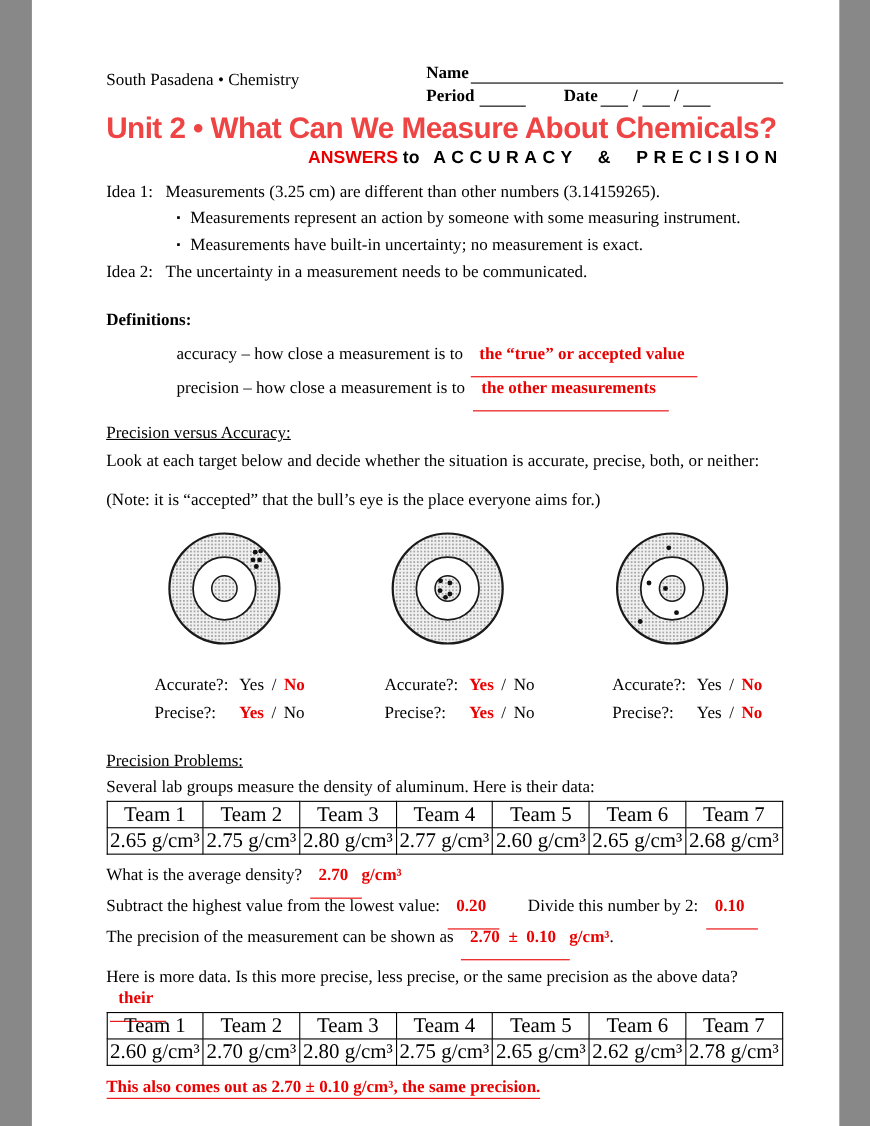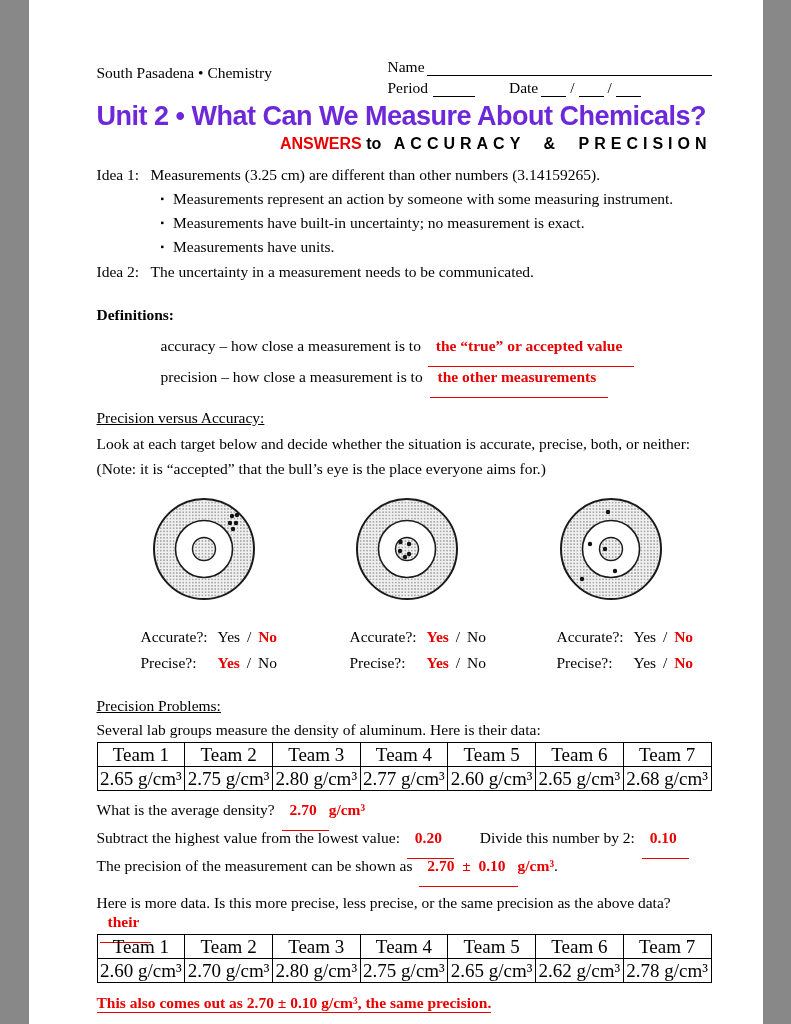--- a/index.html
+++ b/index.html
@@ -10,31 +10,31 @@
     position:relative;overflow:hidden;
   }
   .line{line-height:19px;}
   .keep{white-space:pre;}
   .red{color:#e90000;}
   .bold{font-weight:bold;}
 
   
   .header-row{display:flex;justify-content:space-between;align-items:flex-start;}
   .school{padding-top:5px;}
-  .name-block{width:324px;}
+  .name-block{width:324px;font-weight:bold;}
   .name-line{display:flex;align-items:flex-end;}
   .fill-line{flex:1;border-bottom:1px solid #000;margin-left:2px;height:16px;}
   .period-line{display:flex;align-items:flex-end;margin-top:3px;}
   .blank{display:inline-block;border-bottom:1px solid #000;height:15px;}
   .b-period{width:42px;margin-left:5px;}
   .b-date{width:25px;margin:0 3px;}
   .date-label{margin-left:34px;}
   .slash{padding:0 1px;}
 
-  h1{font-family:"Liberation Sans", sans-serif;font-size:27px;margin:4px 0 0;color:#6d28d9;letter-spacing:-0.5px;}
+  h1{font-family:"Liberation Sans", sans-serif;font-size:27px;margin:4px 0 0;color:#ef4444;letter-spacing:-0.5px;}
   .subtitle{font-family:"Liberation Sans", sans-serif;font-weight:bold;font-size:16px;text-align:right;margin-top:3px;}
   .subtitle .topic{letter-spacing:5px;word-spacing:9px;margin-left:8px;}
 
   
   .idea{margin-top:12px;}
   .idea-label{display:inline-block;width:54px;}
   .bullet{margin:5px 0 0 64px;}
   .bullet-mark{font-size:10px;margin-right:9px;vertical-align:2px;}
 
   
@@ -100,40 +100,37 @@
 
   <div class="idea line">
     <span class="idea-label">Idea 1:</span><span>Measurements (3.25 cm) are different than other numbers (3.14159265).</span>
   </div>
   <div class="bullet line">
     <span class="bullet-mark">▪</span><span>Measurements represent an action by someone with some measuring instrument.</span>
   </div>
   <div class="bullet line">
     <span class="bullet-mark">▪</span><span>Measurements have built-in uncertainty; no measurement is exact.</span>
   </div>
-  <div class="bullet line">
-    <span class="bullet-mark">▪</span><span>Measurements have units.</span>
-  </div>
   <div class="idea line" style="margin-top:6px;">
     <span class="idea-label">Idea 2:</span><span>The uncertainty in a measurement needs to be communicated.</span>
   </div>
 
   <div class="def-heading line">Definitions:</div>
   <div class="def-line line">
     <span>accuracy – how close a measurement is to</span>
     <span class="ans-underline">the “true” or accepted value</span>
   </div>
   <div class="def-line line">
     <span>precision – how close a measurement is to</span>
     <span class="ans-underline">the other measurements</span>
   </div>
 
   <div class="section-heading line">Precision versus Accuracy:</div>
   <div class="after-heading line">Look at each target below and decide whether the situation is accurate, precise, both, or neither:</div>
-  <div class="after-heading line" style="margin-top:6px;">(Note:  it is “accepted” that the bull’s eye is the place everyone aims for.)</div>
+  <div class="after-heading line" style="margin-top:16px;">(Note:  it is “accepted” that the bull’s eye is the place everyone aims for.)</div>
 
   <div class="targets-row">
     <svg width="110" height="110" viewBox="-55 -55 110 110">
       <defs>
         <pattern id="dots0" width="3.2" height="3.2" patternUnits="userSpaceOnUse">
           <rect width="3.2" height="3.2" fill="#f0f0f0"></rect>
           <circle cx="1.6" cy="1.6" r="0.78" fill="#8d8d8d"></circle>
         </pattern>
       </defs>
       <circle r="50" fill="url(#dots0)" stroke="#1a1a1a" stroke-width="2"></circle>

